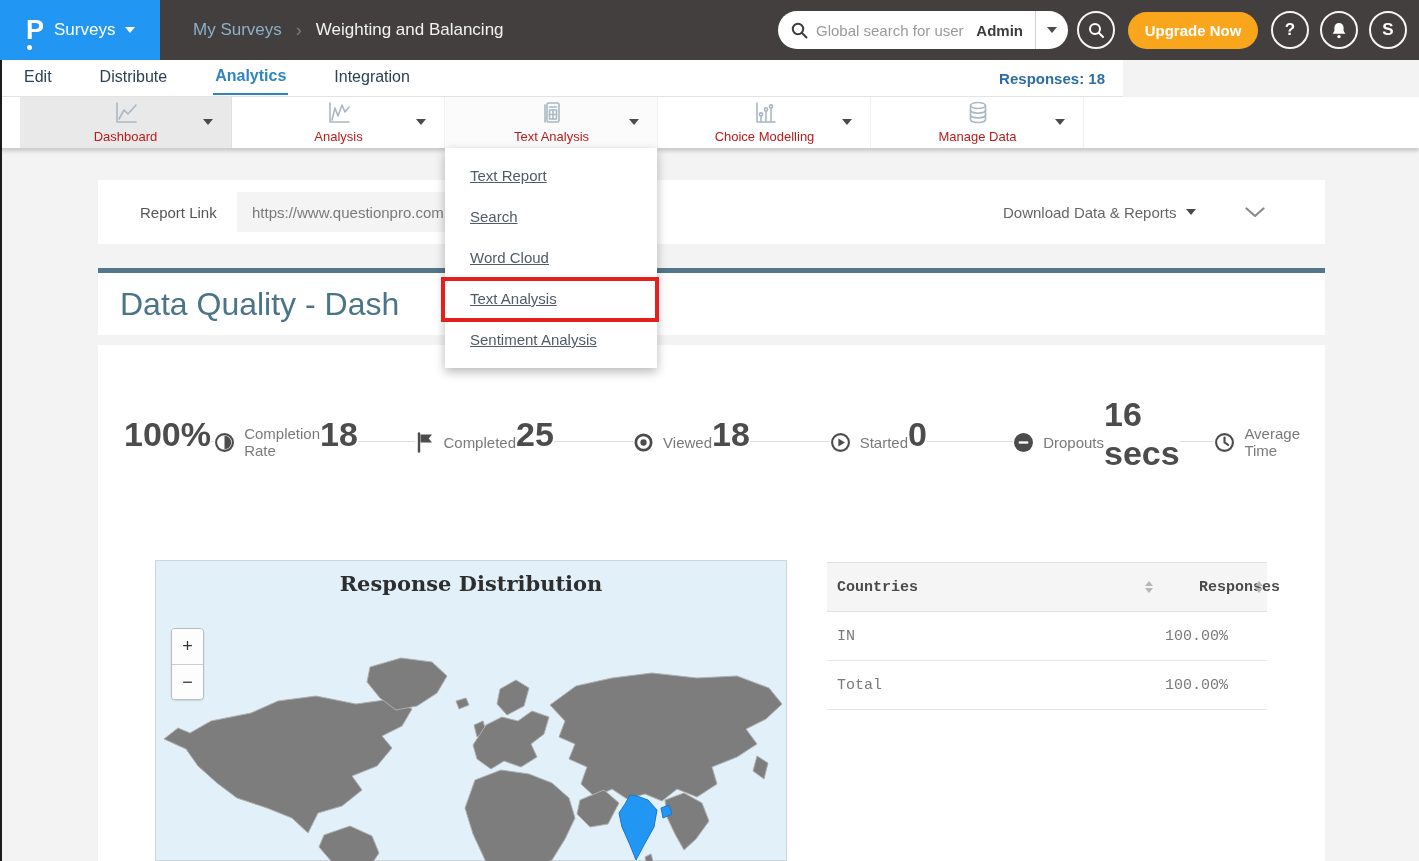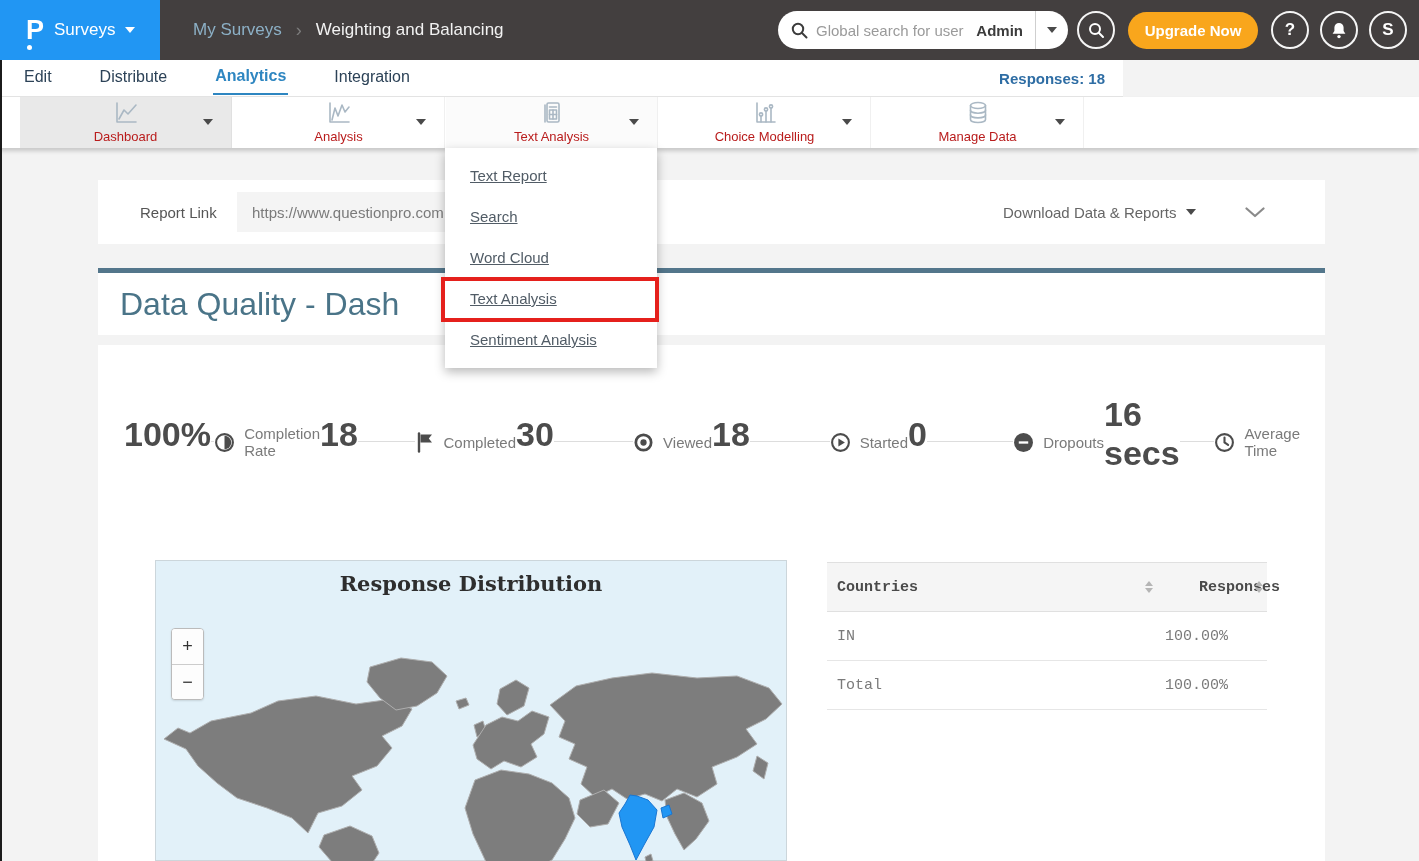--- a/index.html
+++ b/index.html
@@ -287,21 +287,21 @@
         <div class="stat-divider"></div>
         <div class="stat-foot">
           <svg class="stat-ic" width="19" height="21" viewBox="0 0 19 21">
             <line x1="4" y1="1.5" x2="4" y2="19.5" stroke="#4c4c4c" stroke-width="2.4" stroke-linecap="round"></line>
             <path d="M5.5 2.5 h11.5 l-3.2 4 3.2 4 H5.5 z" fill="#4c4c4c"></path>
           </svg>
           <span class="stat-label">Completed</span>
         </div>
       </div>
       <div class="stat">
-        <span class="stat-value">30</span>
+        <span class="stat-value">25</span>
         <div class="stat-divider"></div>
         <div class="stat-foot">
           <svg class="stat-ic" width="21" height="21" viewBox="0 0 20 20">
             <circle cx="10" cy="10" r="7.3" fill="none" stroke="#4c4c4c" stroke-width="2.6"></circle>
             <circle cx="10" cy="10" r="3" fill="#4c4c4c"></circle>
           </svg>
           <span class="stat-label">Viewed</span>
         </div>
       </div>
       <div class="stat">

